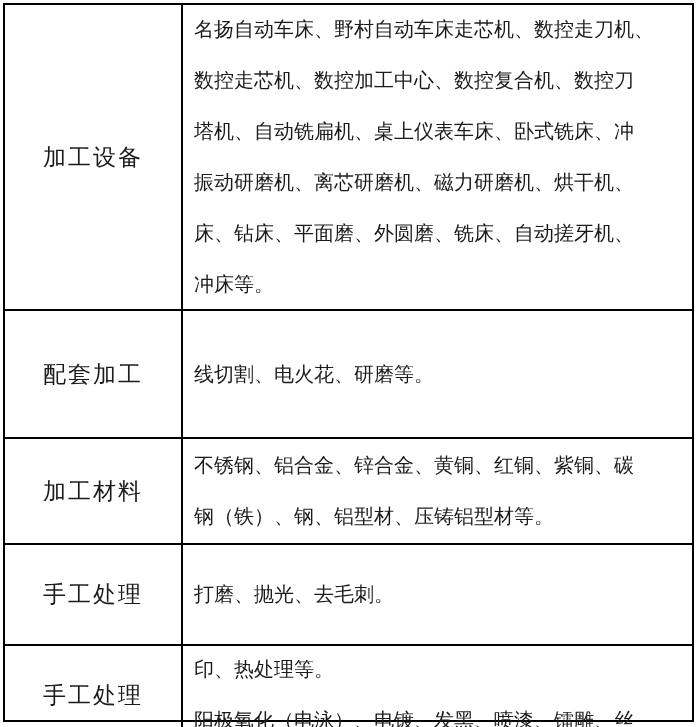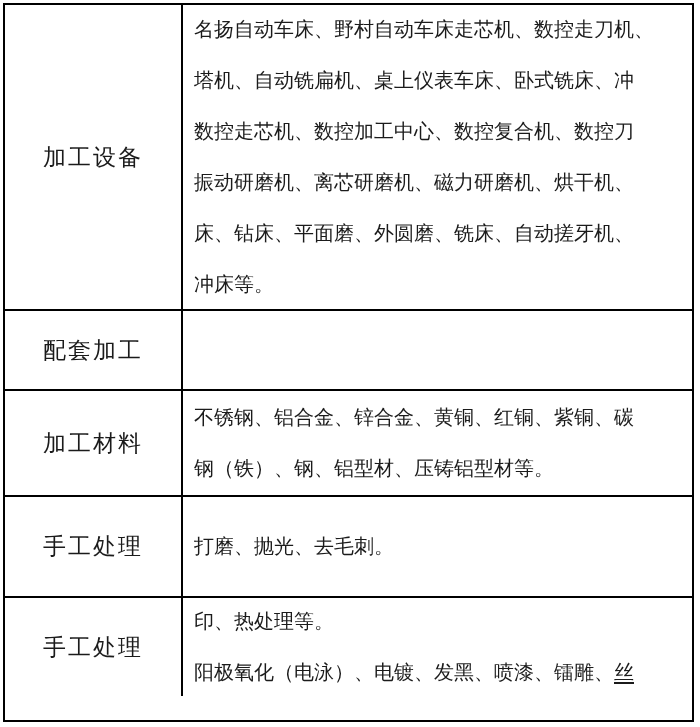--- a/index.html
+++ b/index.html
@@ -26,21 +26,21 @@
     background: #ffffff;
   }
   .trow {
     display: flex;
     box-sizing: border-box;
   }
   .trow + .trow {
     border-top: 2px solid #000000;
   }
   .r1 { height: 304px; }
-  .r2 { height: 80px; }
+  .r2 { height: 128px; }
   .r3 { height: 106px; }
   .r4 { height: 101px; justify-content: center; }
   .r5 { height: 100px; }
   .label-cell {
     width: 178px;
     box-sizing: border-box;
     border-right: 2px solid #000000;
     display: flex;
     align-items: center;
     justify-content: center;
@@ -76,31 +76,34 @@
 <body>
 
 <div class="doc-table">
 
   <div class="trow r1">
     <div class="label-cell">
       <span class="label-text">加工设备</span>
     </div>
     <div class="content-cell">
       <div class="line">名扬自动车床、野村自动车床走芯机、数控走刀机、</div>
+      <div class="line">数控走芯机、数控加工中心、数控复合机、数控刀</div>
       <div class="line">塔机、自动铣扁机、桌上仪表车床、卧式铣床、冲</div>
-      <div class="line">数控走芯机、数控加工中心、数控复合机、数控刀</div>
       <div class="line">振动研磨机、离芯研磨机、磁力研磨机、烘干机、</div>
       <div class="line">床、钻床、平面磨、外圆磨、铣床、自动搓牙机、</div>
       <div class="line">冲床等。</div>
     </div>
   </div>
 
   <div class="trow r2">
     <div class="label-cell">
       <span class="label-text">配套加工</span>
+    </div>
+    <div class="content-cell">
+      <div class="line">线切割、电火花、研磨等。</div>
     </div>
   </div>
 
   <div class="trow r3">
     <div class="label-cell">
       <span class="label-text">加工材料</span>
     </div>
     <div class="content-cell">
       <div class="line">不锈钢、铝合金、锌合金、黄铜、红铜、紫铜、碳</div>
       <div class="line">钢（铁）、钢、铝型材、压铸铝型材等。</div>

